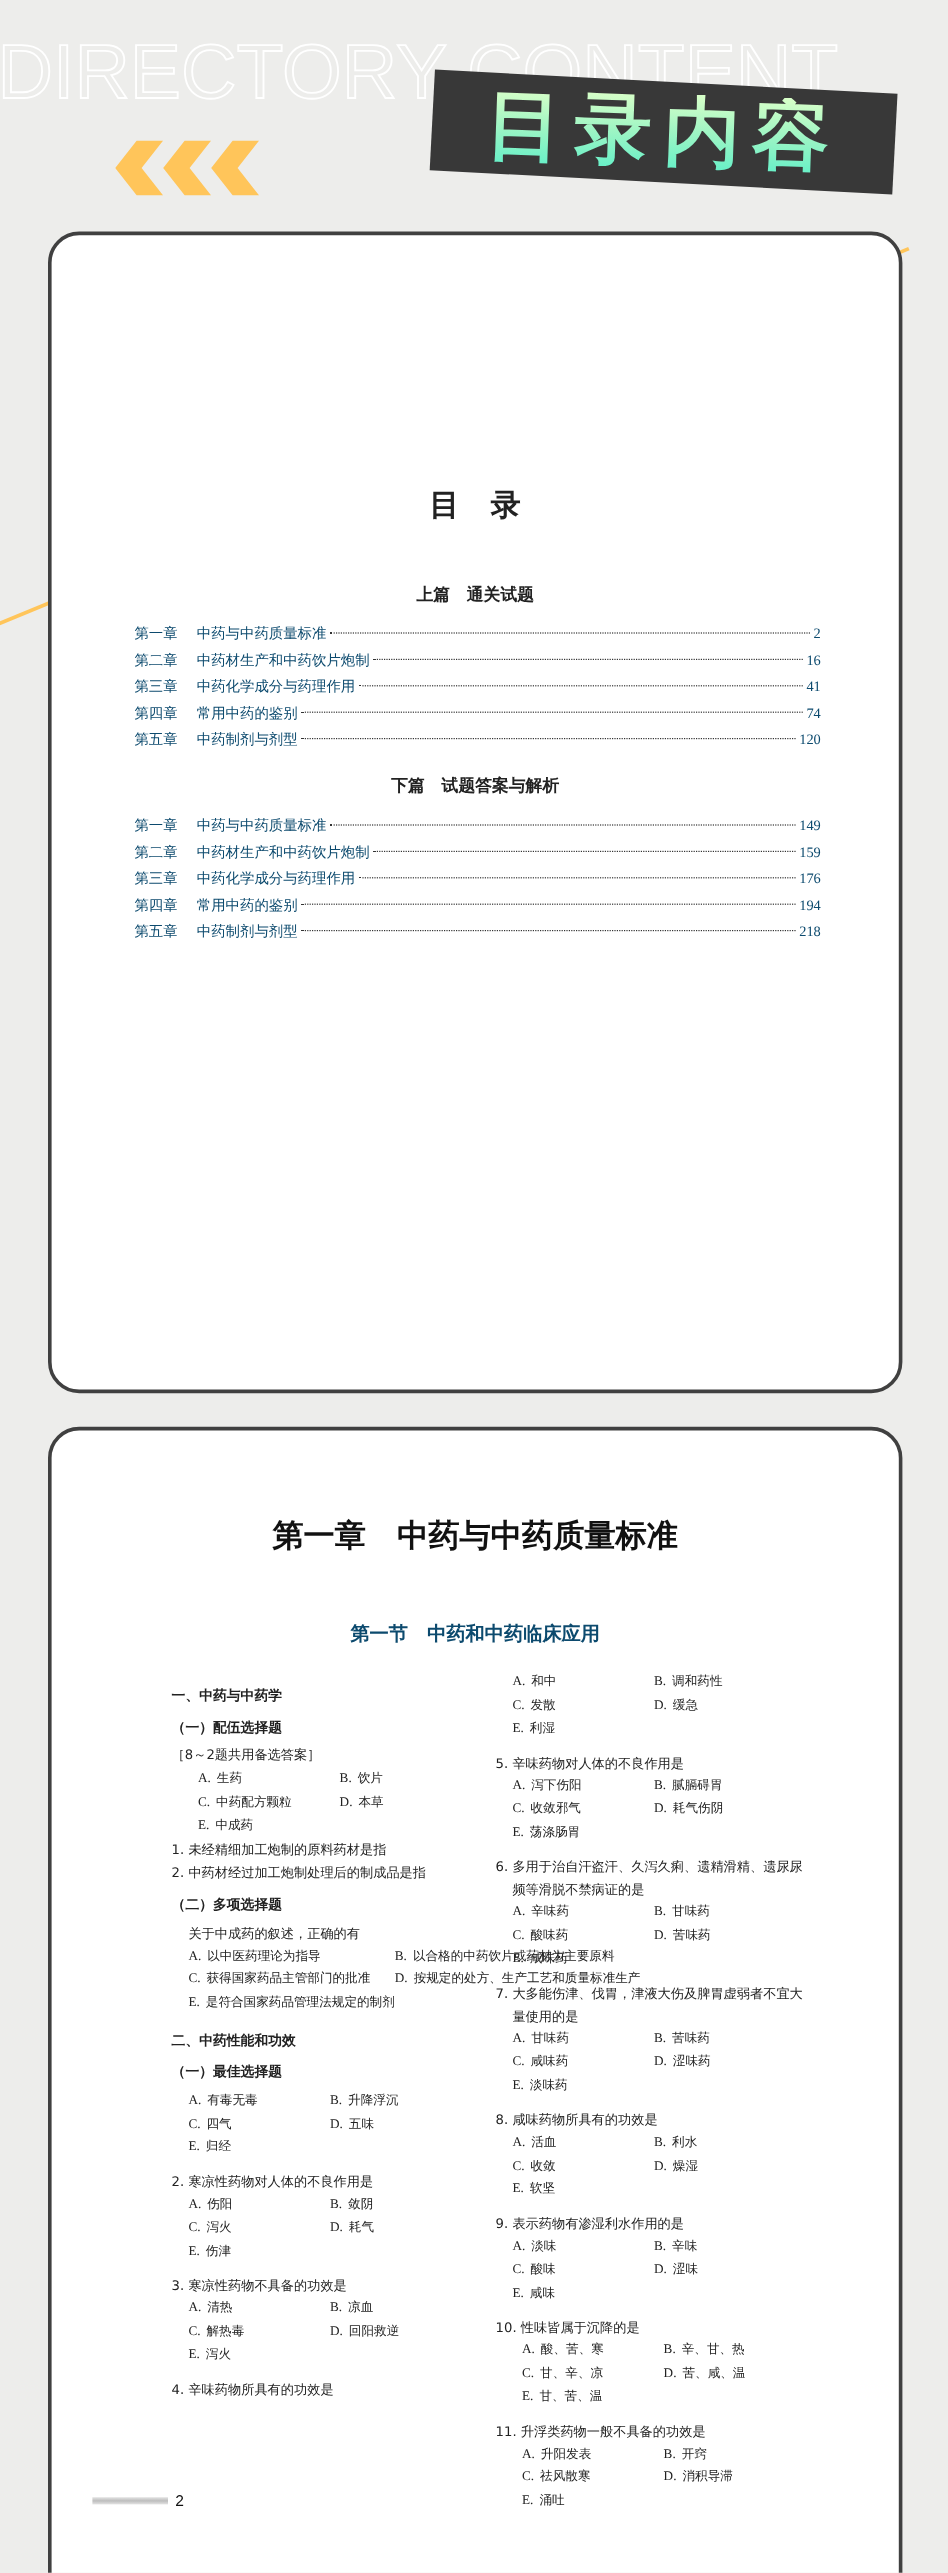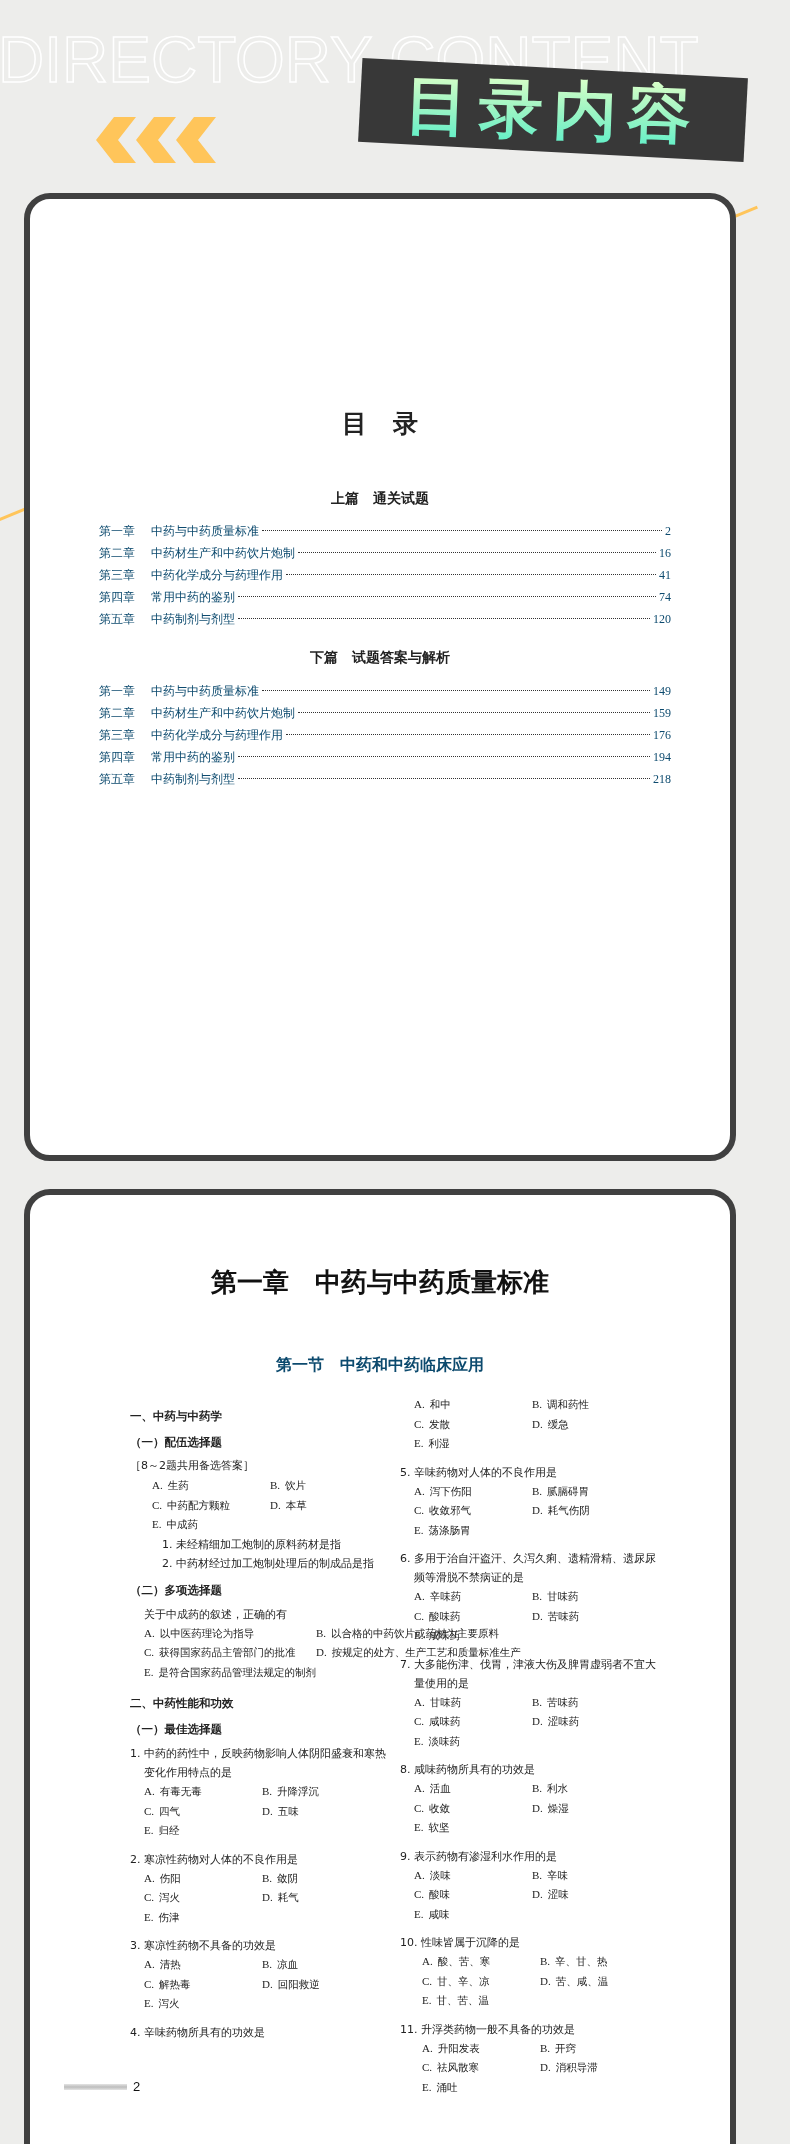--- a/index.html
+++ b/index.html
@@ -53,24 +53,24 @@
     line-height: 1;
   }
   .chevrons {
     position: absolute;
     left: 96px; top: 117px;
     width: 120px; height: 46px;
     z-index: 2;
   }
   .card {
     position: absolute;
-    left: 24px;
+    left: 40px;
     width: 712px;
     background: #ffffff;
-    border: 6px solid #404040;
+    border: 3px solid #404040;
     border-radius: 26px;
     z-index: 3;
   }
   .card-toc { top: 193px; height: 968px; }
   .card-chapter { top: 1189px; height: 1000px; }
 
   
   .toc-title {
     position: absolute;
     left: 0; right: 0; top: 208px;
@@ -149,21 +149,21 @@
   .h-level2 { font-weight: bold; font-size: 11.5px; margin: 8px 0 6px; line-height: 18px; }
   .shared-note { line-height: 18px; margin-bottom: 1px; }
   .q { margin-bottom: 9px; }
   .q-stem { line-height: 19px; padding-left: 14px; text-indent: -14px; }
   .q-stem.plain { padding-left: 14px; text-indent: 0; }
   .opts { display: grid; grid-template-columns: 118px 118px; padding-left: 14px; }
   .opts.indent { padding-left: 22px; }
   .opts.single { grid-template-columns: 1fr 1fr; }
   .opt { line-height: 19.5px; font-family: "DejaVu Serif", serif; font-size: 10.5px; white-space: nowrap; }
   .opt-letter { font-family: "Liberation Serif", serif; font-size: 11px; margin-right: 5px; }
-  .sub-q { line-height: 19px; margin-left: 32px; }
+  .sub-q { line-height: 19px; }
   .page-footer {
     position: absolute;
     left: 34px; top: 884px;
     display: flex; align-items: center;
   }
   .footer-bar {
     width: 63px; height: 6px;
     background: linear-gradient(180deg, #e4e4e4, #bdbdbd, #e4e4e4);
     margin-right: 6px;
   }
@@ -285,21 +285,20 @@
         <div class="opt"><span class="opt-letter">C.</span><span>获得国家药品主管部门的批准</span></div>
         <div class="opt"><span class="opt-letter">D.</span><span>按规定的处方、生产工艺和质量标准生产</span></div>
         <div class="opt"><span class="opt-letter">E.</span><span>是符合国家药品管理法规定的制剂</span></div>
       </div>
     </div>
 
     <div class="h-level1">二、中药性能和功效</div>
     <div class="h-level2">（一）最佳选择题</div>
 
     <div class="q">
-      <div class="q-stem">1. 中药的药性中，反映药物影响人体阴阳盛衰和寒热变化作用特点的是</div>
       <div class="opts">
         <div class="opt"><span class="opt-letter">A.</span><span>有毒无毒</span></div>
         <div class="opt"><span class="opt-letter">B.</span><span>升降浮沉</span></div>
         <div class="opt"><span class="opt-letter">C.</span><span>四气</span></div>
         <div class="opt"><span class="opt-letter">D.</span><span>五味</span></div>
         <div class="opt"><span class="opt-letter">E.</span><span>归经</span></div>
       </div>
     </div>
     <div class="q">
       <div class="q-stem">2. 寒凉性药物对人体的不良作用是</div>

